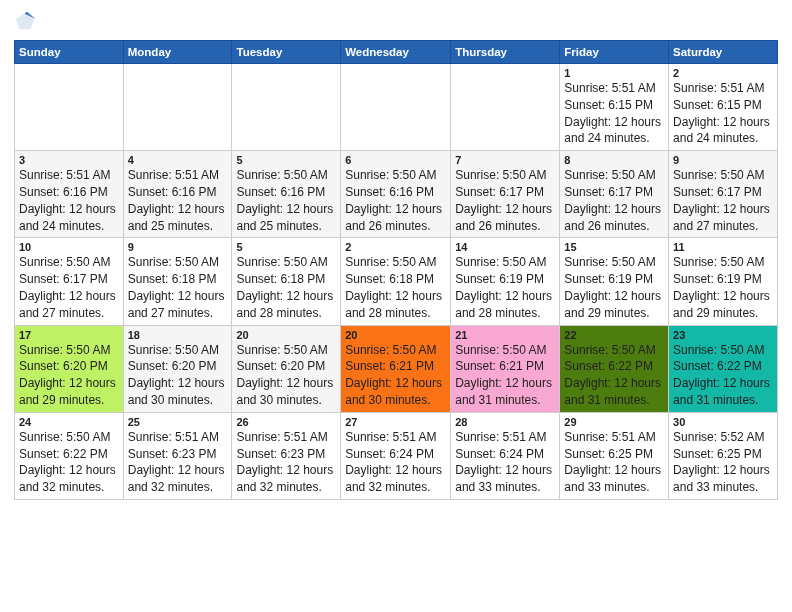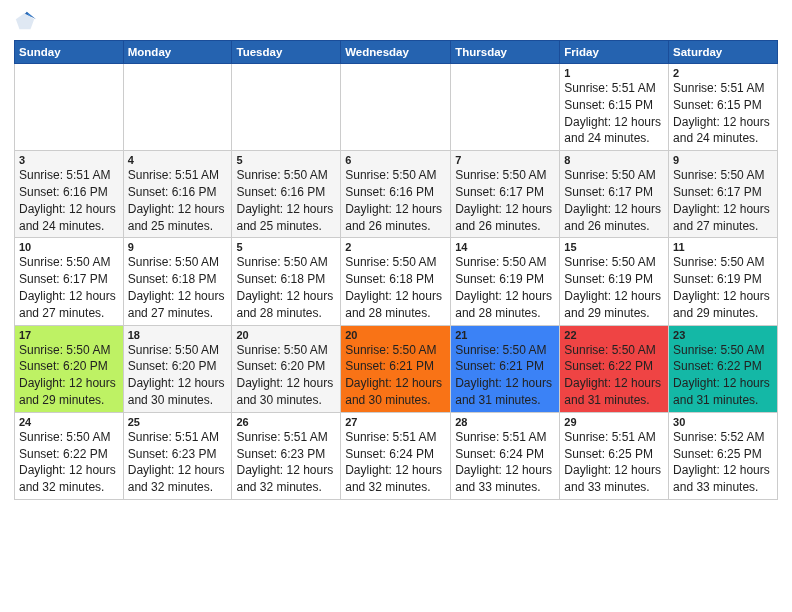--- a/index.html
+++ b/index.html
@@ -218,25 +218,25 @@
             <div class="day-info">Sunrise: 5:50 AM<br>Sunset: 6:20 PM<br>Daylight: 12 hours<br>and 30 minutes.</div>
           </td>
           <td style="background: rgb(245, 245, 245);">
             <span class="day-num">20</span>
             <div class="day-info">Sunrise: 5:50 AM<br>Sunset: 6:20 PM<br>Daylight: 12 hours<br>and 30 minutes.</div>
           </td>
           <td style="background: #f97316;">
             <span class="day-num">20</span>
             <div class="day-info">Sunrise: 5:50 AM<br>Sunset: 6:21 PM<br>Daylight: 12 hours<br>and 30 minutes.</div>
           </td>
-          <td style="background: #3b82f6;">
+          <td style="background: #f9a8d4;">
             <span class="day-num">21</span>
             <div class="day-info">Sunrise: 5:50 AM<br>Sunset: 6:21 PM<br>Daylight: 12 hours<br>and 31 minutes.</div>
           </td>
-          <td style="background: #ef4444;">
+          <td style="background: #4d7c0f;">
             <span class="day-num">22</span>
             <div class="day-info">Sunrise: 5:50 AM<br>Sunset: 6:22 PM<br>Daylight: 12 hours<br>and 31 minutes.</div>
           </td>
           <td style="background: #14b8a6;">
             <span class="day-num">23</span>
             <div class="day-info">Sunrise: 5:50 AM<br>Sunset: 6:22 PM<br>Daylight: 12 hours<br>and 31 minutes.</div>
           </td>
         </tr>
         <tr>
           <td>

